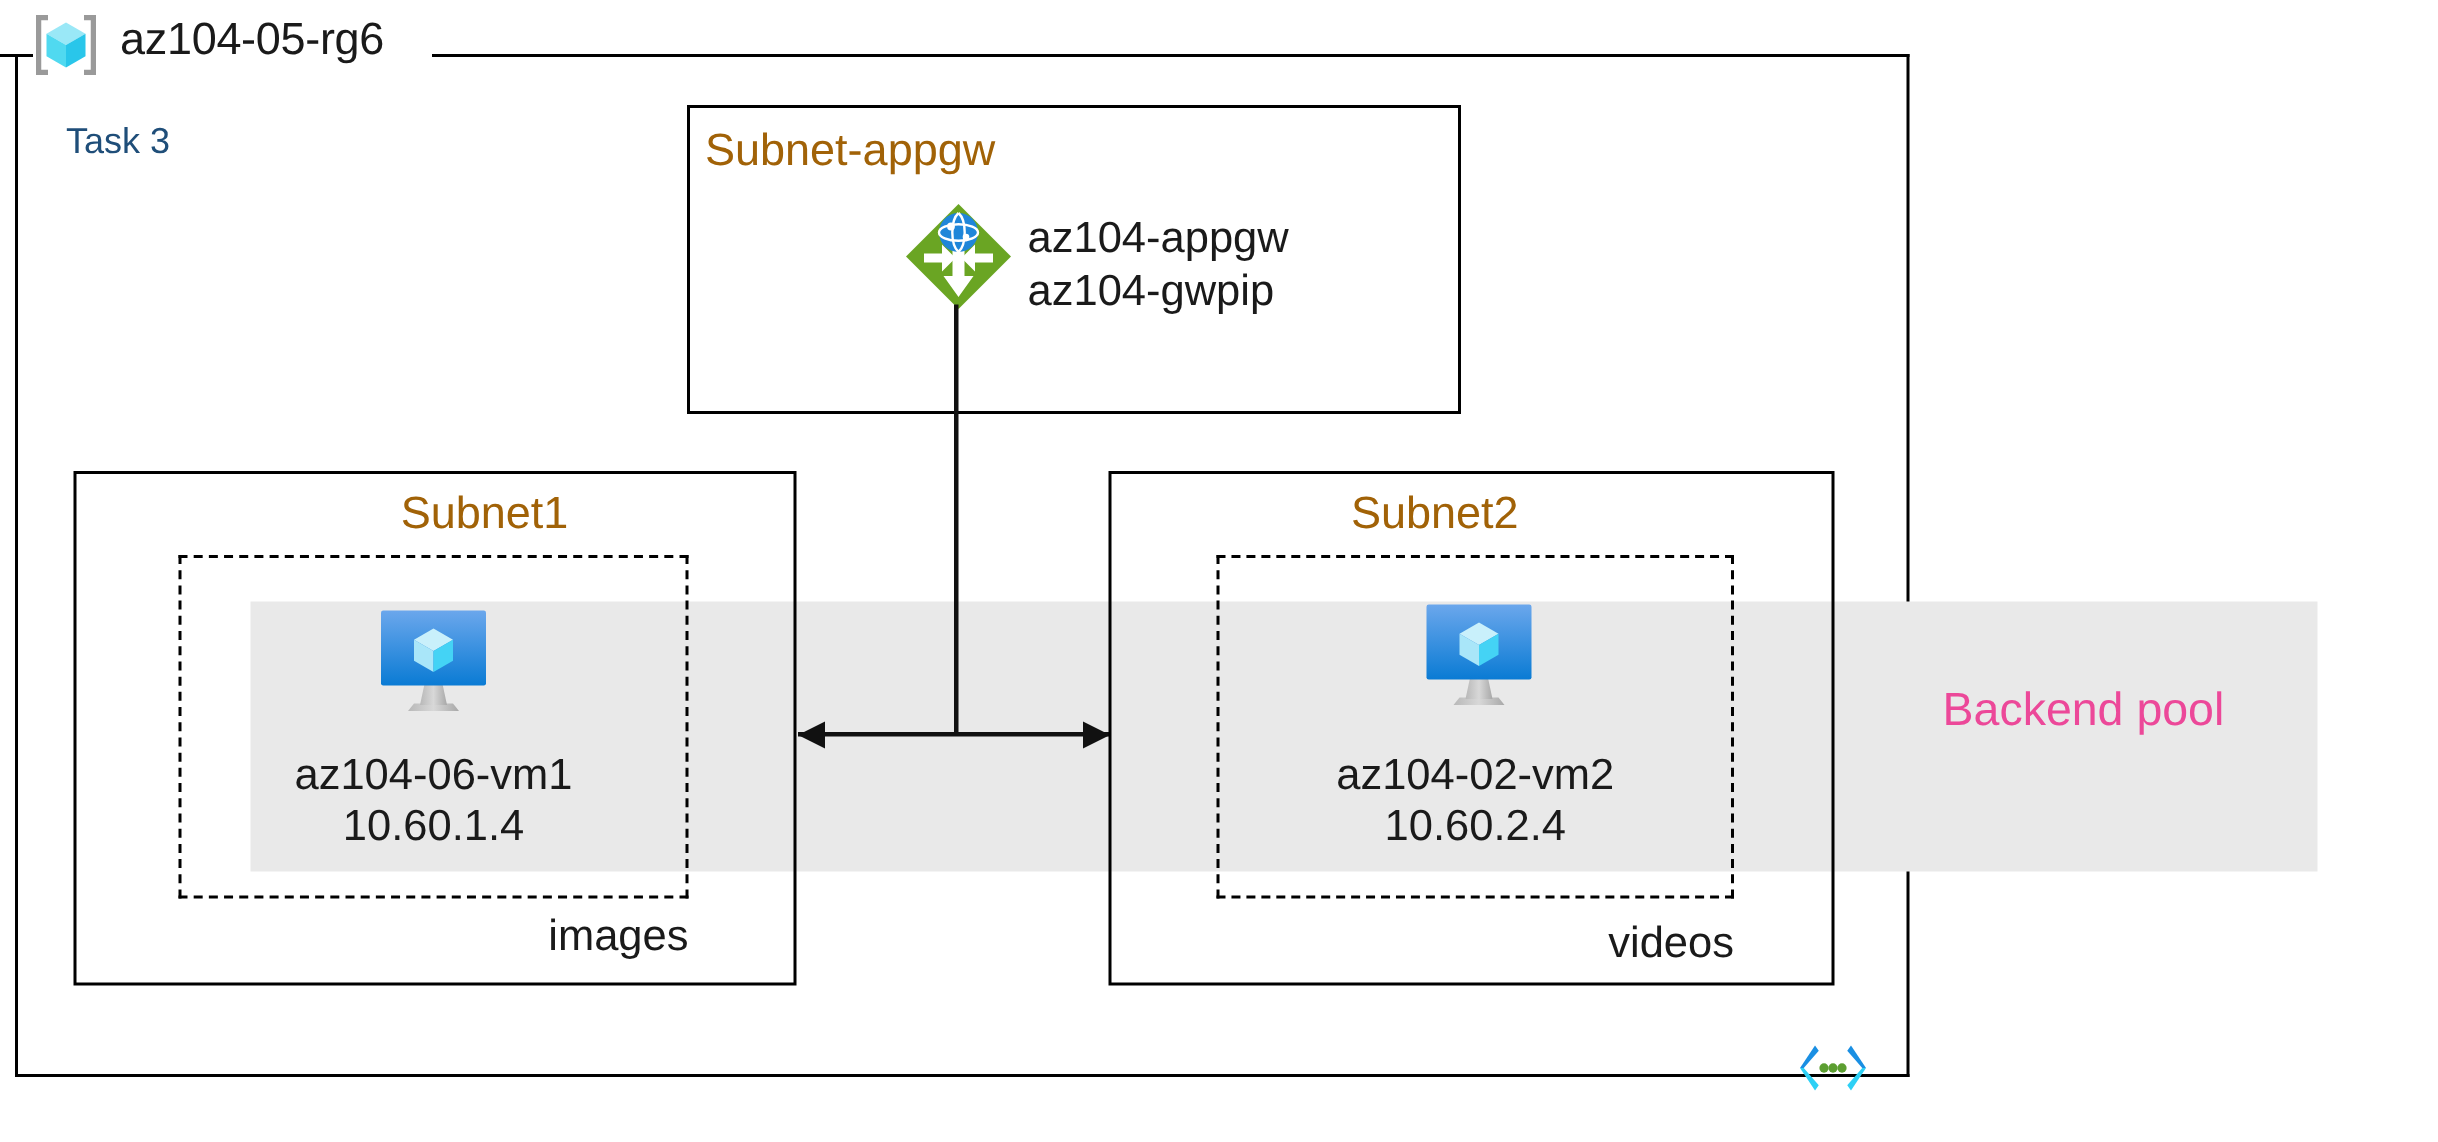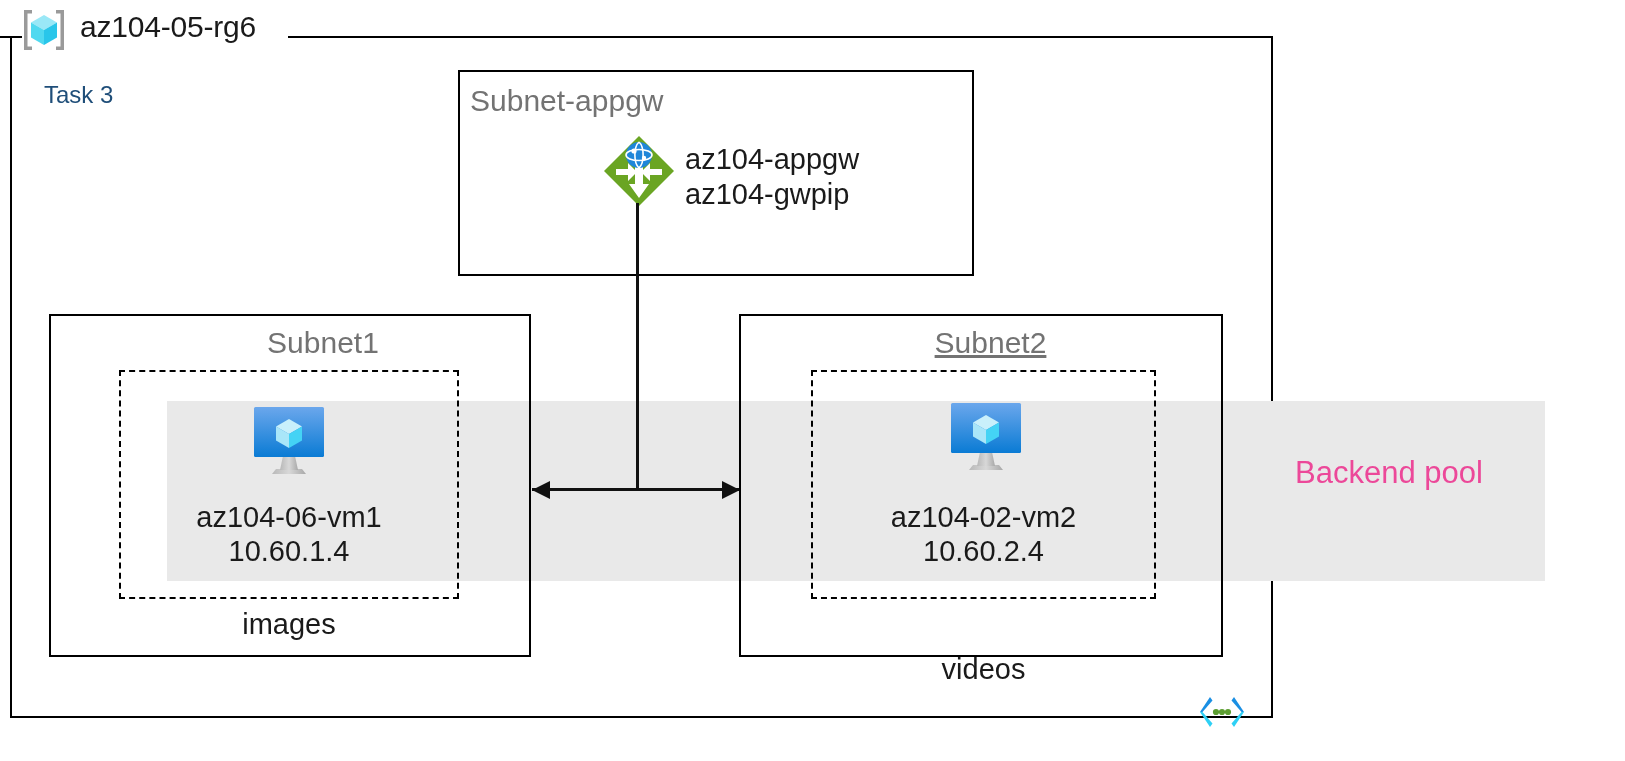--- a/index.html
+++ b/index.html
@@ -98,27 +98,27 @@
     background: transparent;
     box-sizing: border-box;
   }
   .subnet-appgw-box { left: 458px; top: 70px; width: 516px; height: 206px; }
   .subnet1-box      { left: 49px;  top: 314px; width: 482px; height: 343px; }
   .subnet2-box      { left: 739px; top: 314px; width: 484px; height: 343px; }
 
   .subnet-title {
     position: absolute;
     font-size: 30px;
-    color: #737373;
+    color: #a16207;
     white-space: nowrap;
     text-align: center;
   }
   .subnet-appgw-title { left: 470px; top: 84px; text-align: left; }
   .subnet1-title { left: 49px; top: 326px; width: 482px; padding-left: 33px; }
-  .subnet2-title { left: 773px; top: 326px; width: 435px; text-decoration: underline; }
+  .subnet2-title { left: 739px; top: 326px; width: 435px; }
 
   
   .vm-dashed {
     position: absolute;
     border: 2px dashed #000000;
     box-sizing: border-box;
     background: transparent;
   }
   .vm-dashed-1 { left: 119px; top: 370px; width: 340px; height: 229px; }
   .vm-dashed-2 { left: 811px; top: 370px; width: 345px; height: 229px; }
@@ -132,24 +132,24 @@
     line-height: 1.18;
   }
   .vm-caption-1 { left: 119px; top: 500px; width: 340px; }
   .vm-caption-2 { left: 811px; top: 500px; width: 345px; }
 
   .storage-caption {
     position: absolute;
     font-size: 29px;
     color: #1a1a1a;
     white-space: nowrap;
-    text-align: center;
+    text-align: right;
   }
   .storage-caption-1 { left: 119px; top: 608px; width: 340px; }
-  .storage-caption-2 { left: 811px; top: 613px; width: 345px; margin-top: 40px; }
+  .storage-caption-2 { left: 811px; top: 613px; width: 345px; }
 
   
   .vm-icon {
     position: absolute;
     width: 78px; height: 74px;
   }
   .vm-icon-1 { left: 250px; top: 404px; }
   .vm-icon-2 { left: 947px; top: 400px; }
 
   

